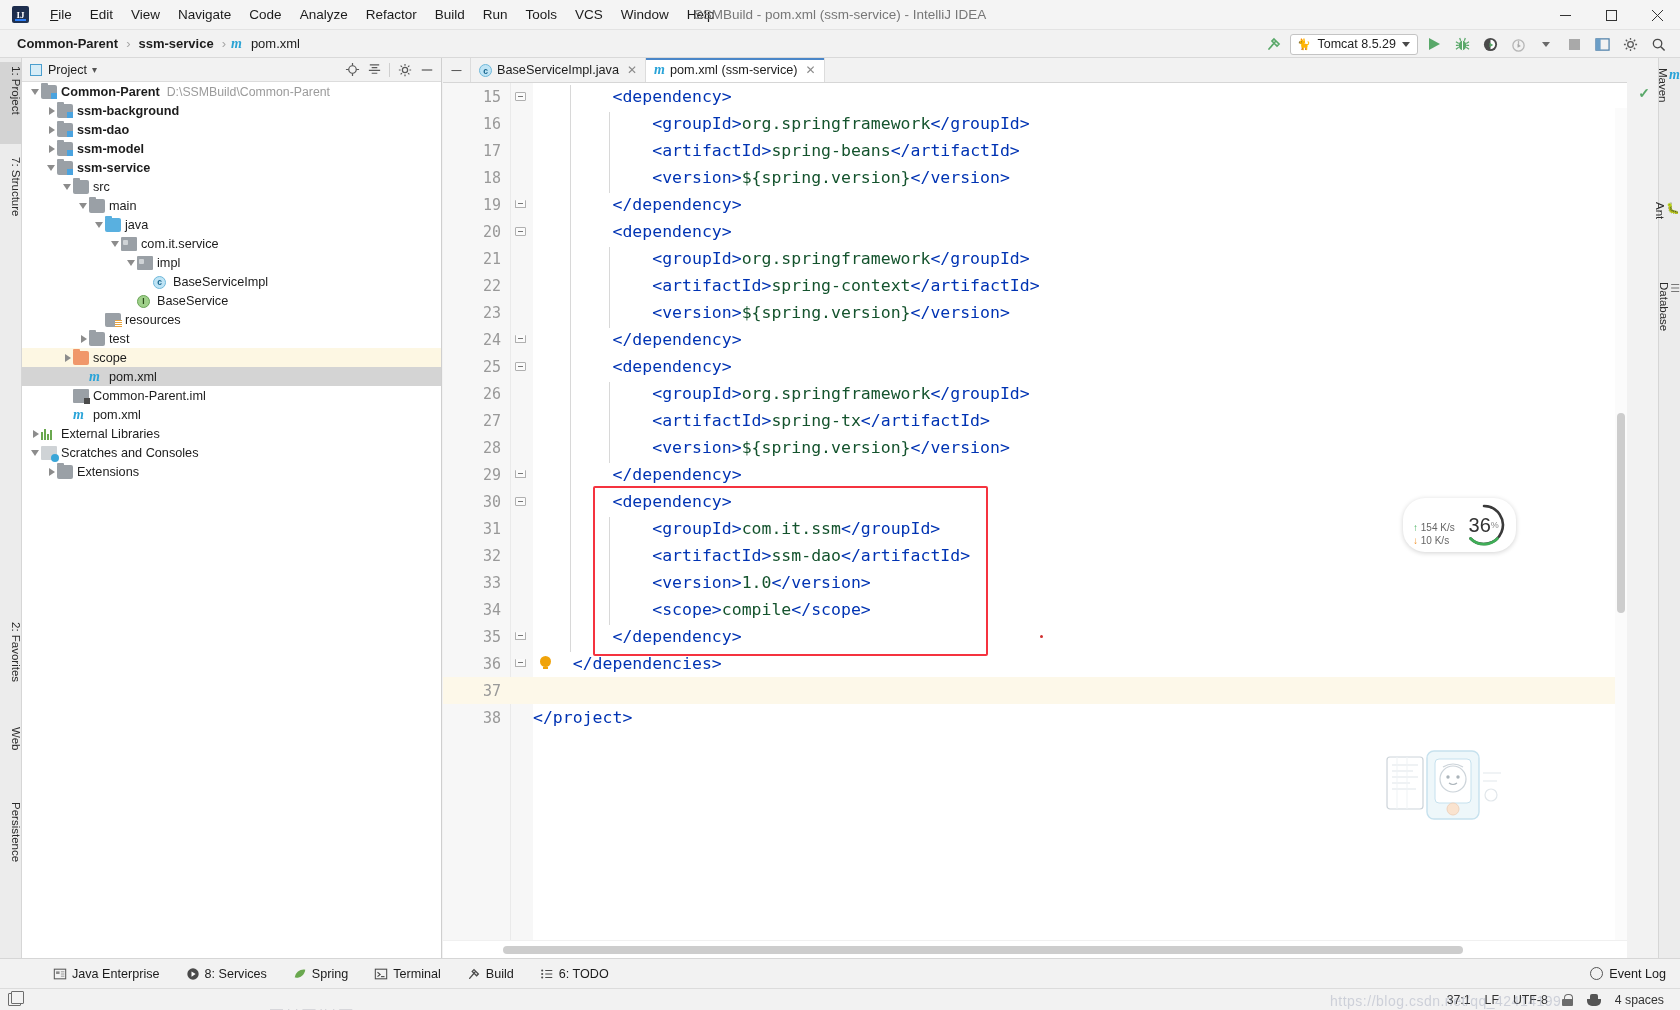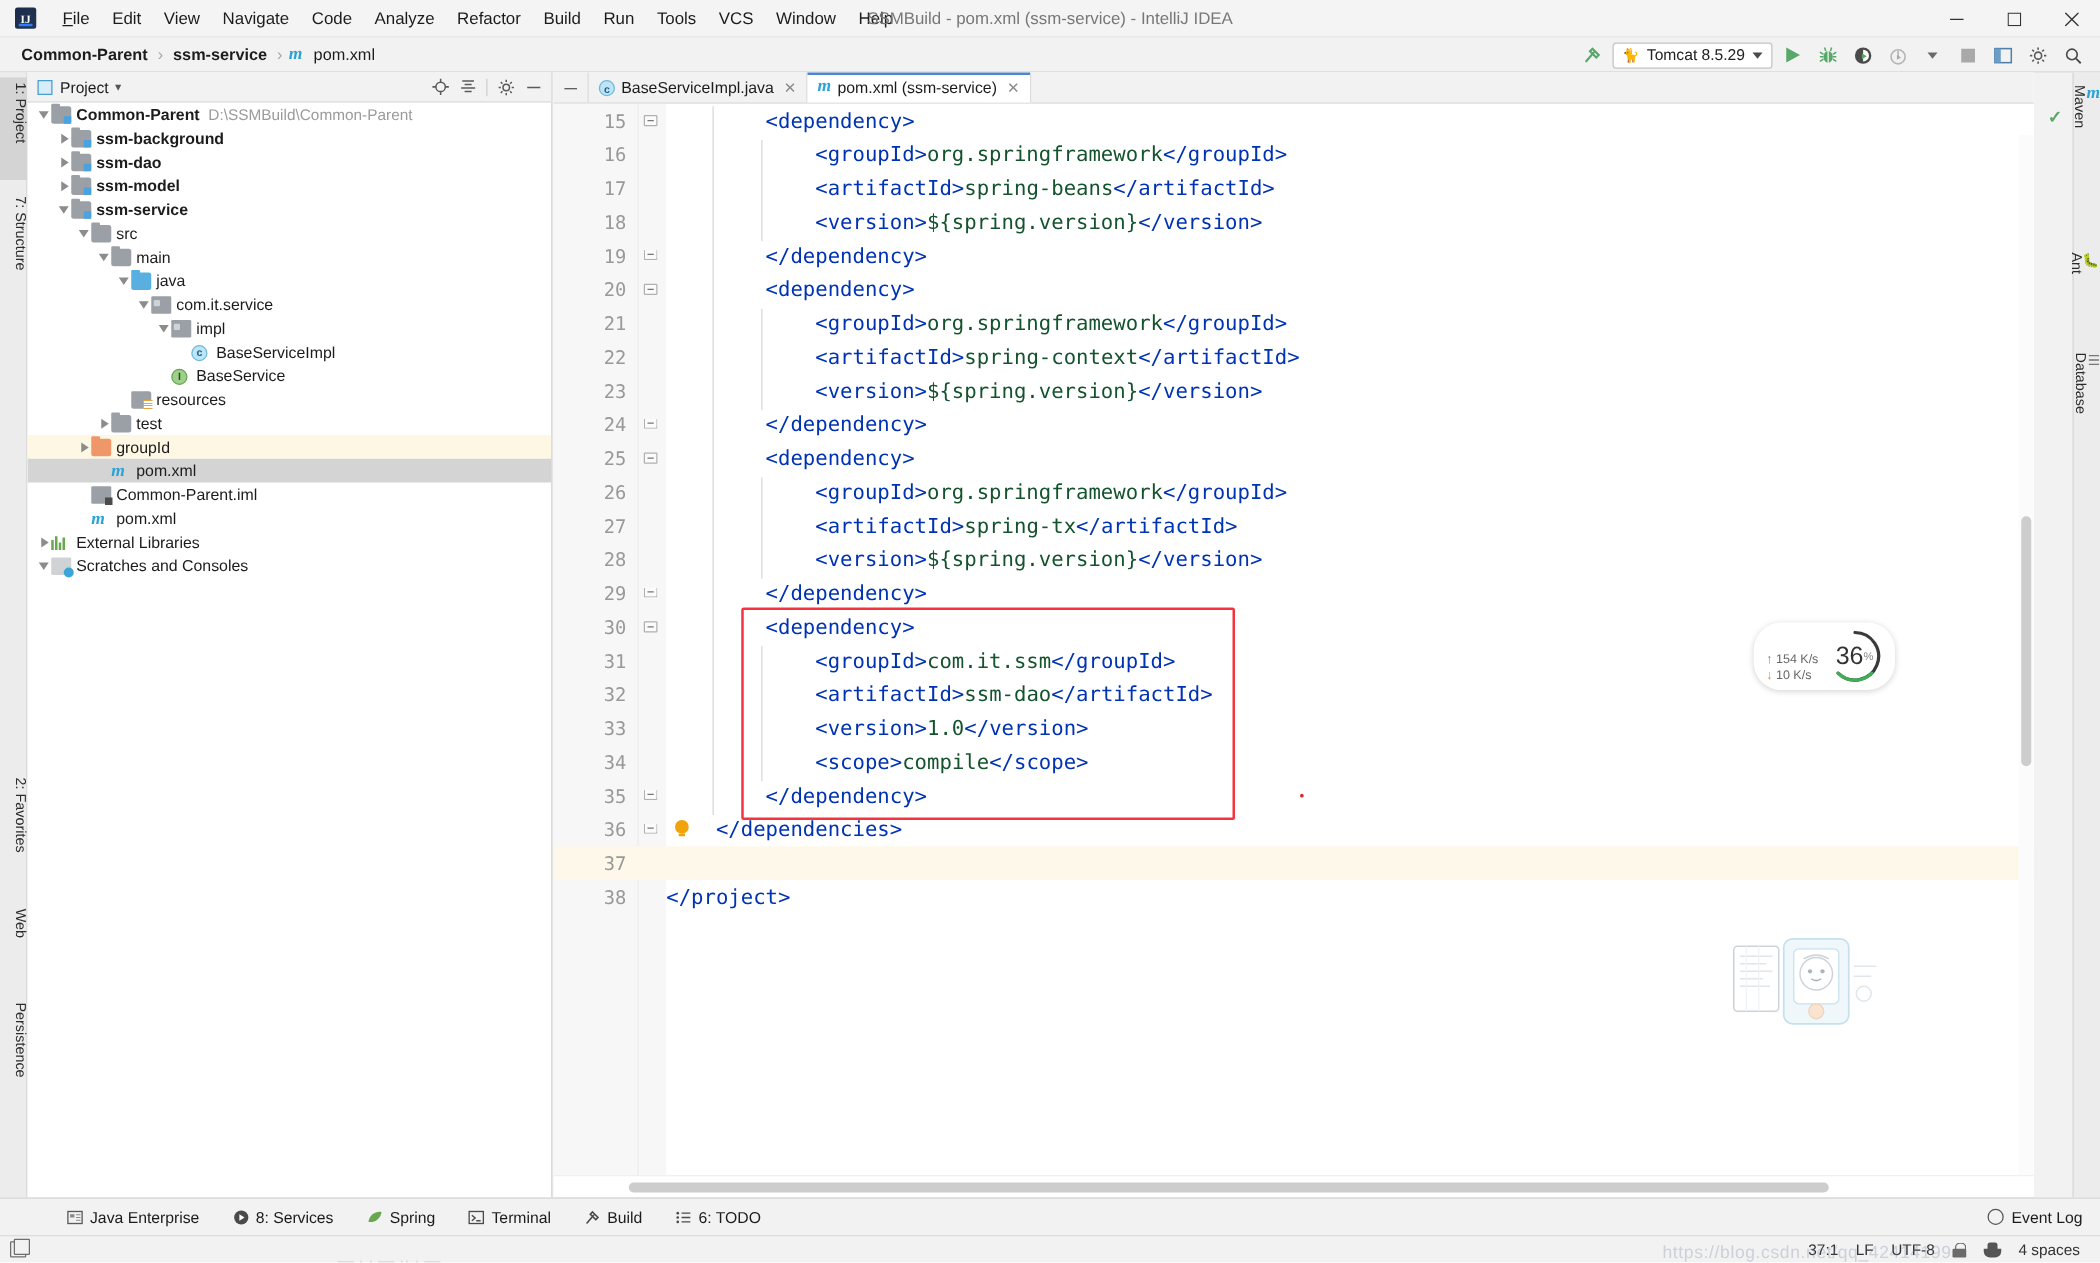--- a/index.html
+++ b/index.html
@@ -648,21 +648,21 @@
         <div class="row">
           <span style="display:inline-block;width:56px"></span>
           <span class="arrow closed"></span>
           <span class="ico f-gray"></span>
           <span class="lbl">test</span>
         </div>
         <div class="row high">
           <span style="display:inline-block;width:40px"></span>
           <span class="arrow closed"></span>
           <span class="ico f-orange"></span>
-          <span class="lbl">groupId</span>
+          <span class="lbl">scope</span>
         </div>
         <div class="row sel">
           <span style="display:inline-block;width:56px"></span>
           <span class="arrow"></span>
           <span class="ico"><span class="i-m">m</span></span>
           <span class="lbl">pom.xml</span>
         </div>
         <div class="row">
           <span style="display:inline-block;width:40px"></span>
           <span class="arrow"></span>
@@ -686,20 +686,26 @@
               <i style="height:10px"></i>
             </span>
           </span>
           <span class="lbl">External Libraries</span>
         </div>
         <div class="row">
           <span style="display:inline-block;width:8px"></span>
           <span class="arrow open"></span>
           <span class="ico i-scr"></span>
           <span class="lbl">Scratches and Consoles</span>
+        </div>
+        <div class="row">
+          <span style="display:inline-block;width:24px"></span>
+          <span class="arrow closed"></span>
+          <span class="ico f-gray"></span>
+          <span class="lbl">Extensions</span>
         </div>
       </div>
   </div>
 
   <div class="editor">
     <div class="tabrow">
       <div class="tab-minus">─</div>
       <div class="tab">
         <span class="c-class">c</span>
         <span>BaseServiceImpl.java</span>

